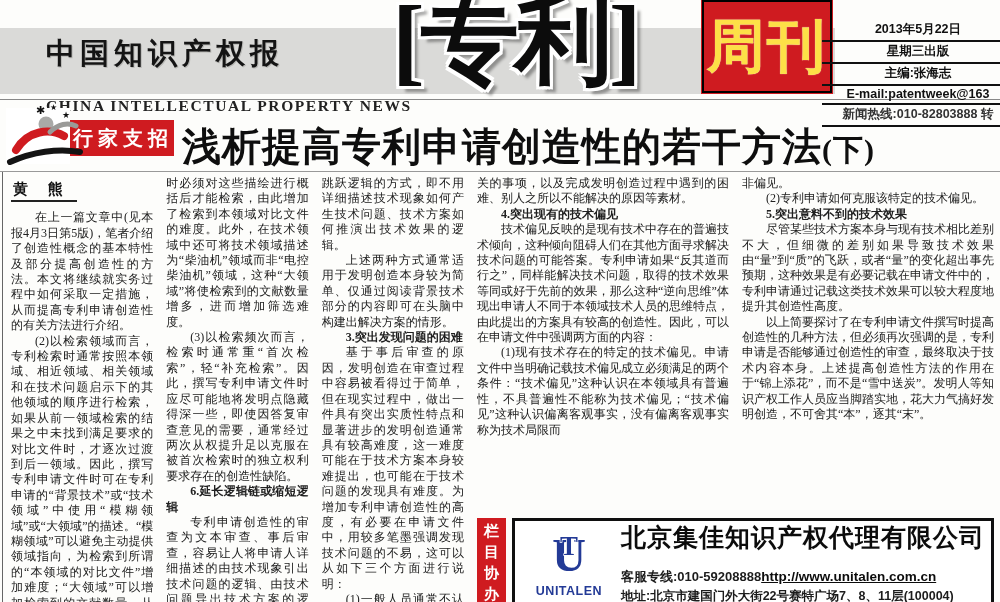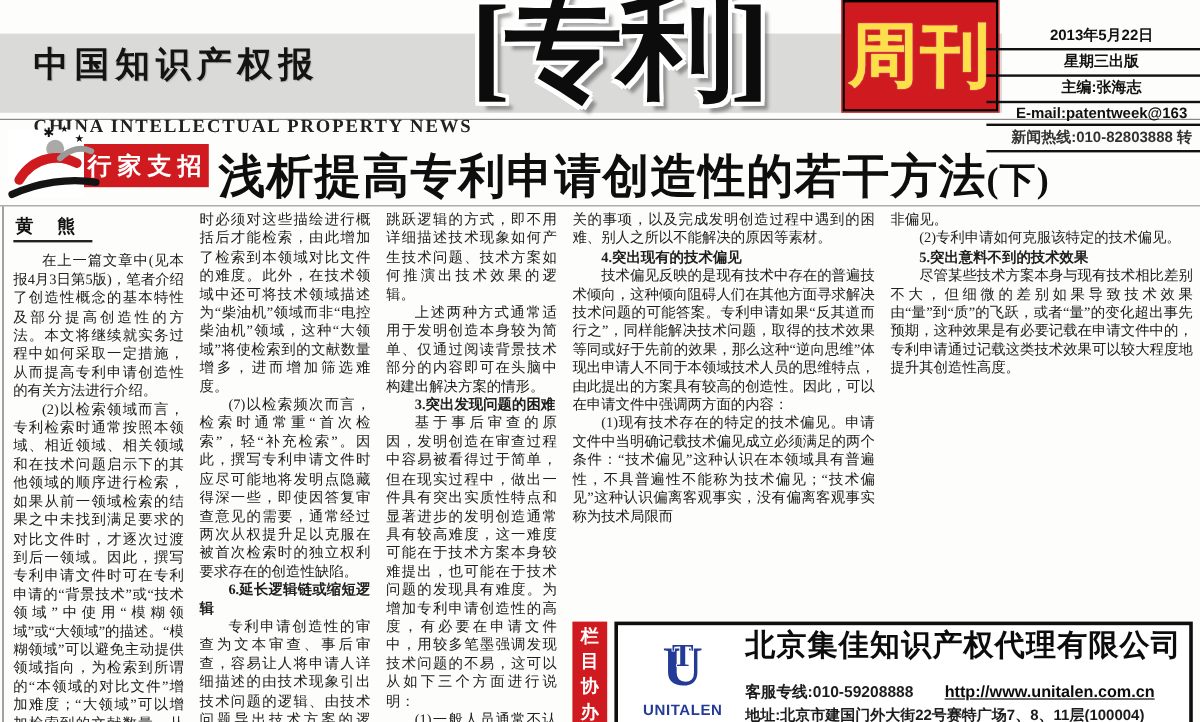--- a/index.html
+++ b/index.html
@@ -5,21 +5,21 @@
   * { margin:0; padding:0; box-sizing:border-box; }
   html,body { background:#e9e9e9; }
   .page {
     position:relative; width:1000px; height:602px; margin:0 auto;
     background:#fdfdfb; overflow:hidden;
     font-family:"Liberation Sans", sans-serif; color:#1a1a1a;
   }
   
   .header { position:relative; height:100px; border-bottom:1px solid #888; }
   .gray-band { position:absolute; left:0; top:28px; width:835px; height:66px; background:#dadad8; }
-  .masthead { position:absolute; left:28px; top:34px; }
+  .masthead { position:absolute; left:46px; top:34px; }
   .masthead-cn {
     font-family:"Liberation Serif", serif; font-weight:900; font-size:29px;
     letter-spacing:5px; color:#141414; text-shadow:1px 1px 0 #b9b9b6;
   }
   .masthead-en {
     margin-top:23px; font-family:"Liberation Serif", serif; font-weight:700;
     font-size:15.5px; letter-spacing:1.6px; color:#222;
   }
   .brand-big {
     position:absolute; left:392px; top:-16px; height:116px;
@@ -95,21 +95,21 @@
   .ad-logo { width:104px; text-align:center; flex:0 0 auto; }
   .ad-logo .logotext {
     font-weight:900; font-size:12.5px; color:#233a96; letter-spacing:.5px;
     font-family:"Liberation Sans", sans-serif;
   }
   .ad-main { flex:1; min-width:0; }
   .ad-company {
     font-weight:900; font-size:25px; letter-spacing:1px; color:#0c0c0c;
     font-family:Liberation Mono, monospace; white-space:nowrap;
   }
-  .ad-line1 { display:flex; align-items:baseline; gap:26px; margin-top:14px; }
+  .ad-line1 { display:flex; align-items:baseline; margin-top:14px; }
   .ad-phone { font-size:13px; font-weight:bold; color:#1c1c1c; }
   .ad-url { font-size:13.5px; font-weight:900; color:#0c0c0c; text-decoration:underline;text-align:center; }
   .ad-addr { font-size:12.5px; font-weight:bold; color:#1c1c1c; margin-top:2px; white-space:nowrap; }
 </style>
 </head>
 <body>
 
 <div class="page">
 
   <div class="header">
@@ -143,21 +143,21 @@
         <path d="M4,60 C26,50 52,46 74,50" stroke="#141414" stroke-width="6" fill="none" stroke-linecap="round"></path>
       </svg>
     </div>
     <div class="headline"><span>浅析提高专利申请创造性的若干方法</span><span class="suffix">(下)</span></div>
   </div>
 
   <div class="bodywrap">
     <div class="col"><div class="blk author">黄 熊</div><div class="blk p">在上一篇文章中(见本报4月3日第5版)，笔者介绍了创造性概念的基本特性及部分提高创造性的方法。本文将继续就实务过程中如何采取一定措施，从而提高专利申请创造性的有关方法进行介绍。</div><div class="blk p">(2)以检索领域而言，专利检索时通常按照本领域、相近领域、相关领域和在技术问题启示下的其他领域的顺序进行检索，如果从前一领域检索的结果之中未找到满足要求的对比文件时，才逐次过渡到后一领域。因此，撰写专利申请文件时可在专利申请的“背景技术”或“技术领域”中使用“模糊领域”或“大领域”的描述。“模糊领域”可以避免主动提供领域指向，为检索到所谓的“本领域的对比文件”增加难度；“大领域”可以增加检索到的文献数量，从而增加从中筛选出“相似度高”的对比文件的难度。就前文所举例子而言，在撰写专利申请文件中的背景技术或技术领域时，可将具有关键词作用的“停车判缸结果”不以完整的专业术语形式出现，而将其通过具体语言描述出来，使“领域模糊化”，这样专利检索</div></div>
     <div class="col">
         <div class="blk cont">时必须对这些描绘进行概括后才能检索，由此增加了检索到本领域对比文件的难度。此外，在技术领域中还可将技术领域描述为“柴油机”领域而非“电控柴油机”领域，这种“大领域”将使检索到的文献数量增多，进而增加筛选难度。</div>
-        <div class="blk p">(7)以检索频次而言，检索时通常重“首次检索”，轻“补充检索”。因此，撰写专利申请文件时应尽可能地将发明点隐藏得深一些，即使因答复审查意见的需要，通常经过两次从权提升足以克服在被首次检索时的独立权利要求存在的创造性缺陷。</div>
+        <div class="blk p">(3)以检索频次而言，检索时通常重“首次检索”，轻“补充检索”。因此，撰写专利申请文件时应尽可能地将发明点隐藏得深一些，即使因答复审查意见的需要，通常经过两次从权提升足以克服在被首次检索时的独立权利要求存在的创造性缺陷。</div>
         <div class="blk h">6.延长逻辑链或缩短逻辑</div>
         <div class="blk p">专利申请创造性的审查为文本审查、事后审查，容易让人将申请人详细描述的由技术现象引出技术问题的逻辑、由技术问题导出技术方案的逻辑、由技术方案推出技术效果的逻辑认为是理所当然，从而容易降低专利申请的创造性。因此，在便于理解基础上，有必要：</div>
       </div>
     <div class="col">
         <div class="blk cont">跳跃逻辑的方式，即不用详细描述技术现象如何产生技术问题、技术方案如何推演出技术效果的逻辑。</div>
         <div class="blk p">上述两种方式通常适用于发明创造本身较为简单、仅通过阅读背景技术部分的内容即可在头脑中构建出解决方案的情形。</div>
         <div class="blk h">3.突出发现问题的困难</div>
         <div class="blk p">基于事后审查的原因，发明创造在审查过程中容易被看得过于简单，但在现实过程中，做出一件具有突出实质性特点和显著进步的发明创造通常具有较高难度，这一难度可能在于技术方案本身较难提出，也可能在于技术问题的发现具有难度。为增加专利申请创造性的高度，有必要在申请文件中，用较多笔墨强调发现技术问题的不易，这可以从如下三个方面进行说明：</div>
         <div class="blk p">(1)一般人员通常不认为存在专利申请的技术问题；</div>
       </div>
@@ -167,20 +167,21 @@
             <div class="blk cont">关的事项，以及完成发明创造过程中遇到的困难、别人之所以不能解决的原因等素材。</div>
             <div class="blk h">4.突出现有的技术偏见</div>
             <div class="blk p">技术偏见反映的是现有技术中存在的普遍技术倾向，这种倾向阻碍人们在其他方面寻求解决技术问题的可能答案。专利申请如果“反其道而行之”，同样能解决技术问题，取得的技术效果等同或好于先前的效果，那么这种“逆向思维”体现出申请人不同于本领域技术人员的思维特点，由此提出的方案具有较高的创造性。因此，可以在申请文件中强调两方面的内容：</div>
             <div class="blk p">(1)现有技术存在的特定的技术偏见。申请文件中当明确记载技术偏见成立必须满足的两个条件：“技术偏见”这种认识在本领域具有普遍性，不具普遍性不能称为技术偏见；“技术偏见”这种认识偏离客观事实，没有偏离客观事实称为技术局限而</div>
           </div>
         <div class="col">
             <div class="blk cont">非偏见。</div>
             <div class="blk p">(2)专利申请如何克服该特定的技术偏见。</div>
             <div class="blk h">5.突出意料不到的技术效果</div>
             <div class="blk p">尽管某些技术方案本身与现有技术相比差别不大，但细微的差别如果导致技术效果由“量”到“质”的飞跃，或者“量”的变化超出事先预期，这种效果是有必要记载在申请文件中的，专利申请通过记载这类技术效果可以较大程度地提升其创造性高度。</div>
+            <div class="blk p">以上简要探讨了在专利申请文件撰写时提高创造性的几种方法，但必须再次强调的是，专利申请是否能够通过创造性的审查，最终取决于技术内容本身。上述提高创造性方法的作用在于“锦上添花”，而不是“雪中送炭”。发明人等知识产权工作人员应当脚踏实地，花大力气搞好发明创造，不可舍其“本”，逐其“末”。</div>
           </div>
       </div>
 
       <div class="adrow">
         <div class="ad-strip">栏
 目
 协
 办</div>
         <div class="ad-box">
           <div class="ad-logo">

